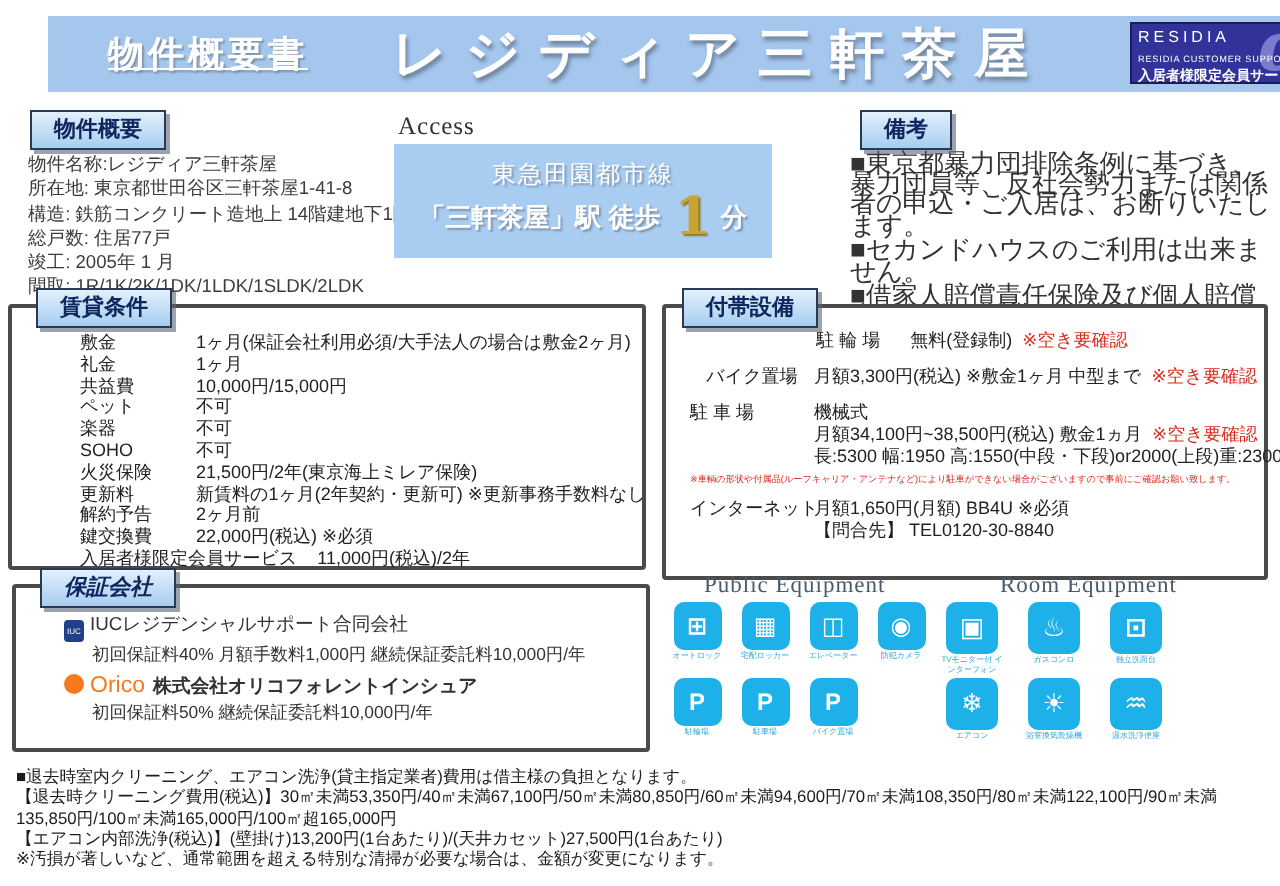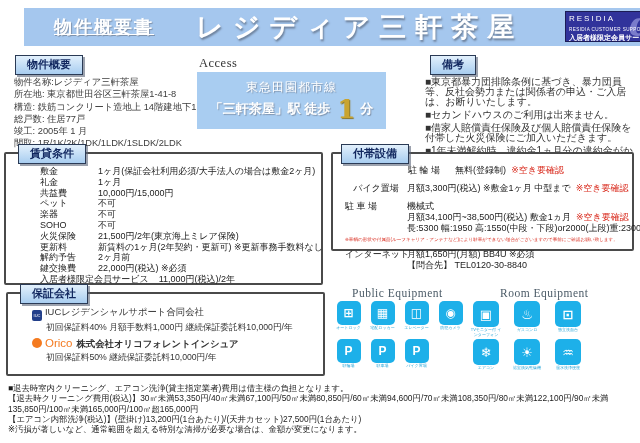--- a/index.html
+++ b/index.html
@@ -39,49 +39,49 @@
                   font-family:"Liberation Serif","DejaVu Serif",serif; letter-spacing:.5px; }
   .access-box { position:absolute; left:197px; top:72px; width:189px; height:57px; background:#a9cdf1;
                 text-align:center; color:#fff; }
   .access-l1 { margin-top:7px; font-size:12px; font-weight:normal; text-shadow:1px 1px 1px #7f93ad; letter-spacing:1px; }
   .access-l2 { margin-top:3px; font-size:13px; font-weight:bold; text-shadow:1px 1px 1px #7f93ad;
                display:flex; align-items:center; justify-content:center; }
   .walk-min { font-family:"DejaVu Serif",serif; font-size:26px; font-weight:bold; color:#c9a430;
               margin:0 5px 0 7px; line-height:20px; text-shadow:1px 1px 1px #8a7320; }
 
   
-  .remarks-body { position:absolute; left:425px; top:77px; width:211px; font-size:10px;
+  .remarks-body { position:absolute; left:425px; top:77px; width:211px; font-size:13px;
                   line-height:10.2px; color:#333; }
   .remarks-body p { margin-bottom:2.5px; }
 
   
   .box { position:absolute; border:2px solid #4a4a4a; background:#fff; border-radius:2px; }
   .box .sec-tab { top:-10px; }
 
   
   #lease-box { left:4px; top:152px; width:319px; height:133px; padding:12px 4px 0 34px; }
   #lease-box .sec-tab { left:12px; }
   .lt-row { font-size:9px; line-height:10.8px; white-space:nowrap; color:#222; }
   .lt-label { display:inline-block; width:58px; }
   .lt-row.wide .lt-label { width:auto; margin-right:10px; }
 
   
-  #fac-box { left:331px; top:152px; width:303px; height:99px; padding:11px 20px 0 12px; }
+  #fac-box { left:331px; top:152px; width:303px; height:138px; padding:11px 20px 0 12px; }
   #fac-box .sec-tab { left:8px; }
   .fc-row { font-size:9px; line-height:11px; white-space:nowrap; color:#222; }
   .fc-label { display:inline-block; width:62px; }
   .fc-indent { padding-left:62px; }
   .red { color:#d92b1e; }
   .fc-caution { font-size:4.6px; color:#d92b1e; line-height:8px; margin:2px 0 5px 0; white-space:nowrap; }
   .mb8 { margin-bottom:7px;text-align:center; }
   .mb2 { margin-bottom:2px; }
 
   
   #guar-box { left:6px; top:292px; width:319px; height:84px; padding:12px 6px 0 24px; }
-  #guar-box .sec-tab { left:12px; }
+  #guar-box .sec-tab { left:12px;font-style:italic; }
   .g-name { font-size:9.4px; color:#333; white-space:nowrap; }
   .g-terms { font-size:8.7px; color:#333; padding-left:14px; line-height:12px; margin-bottom:4px; white-space:nowrap; }
   .iuc-mark { display:inline-block; width:10px; height:11px; background:#223f8a; color:#fff;
               font-size:4px; text-align:center; line-height:11px; border-radius:2px;
               vertical-align:-2px; margin-right:3px; }
   .orico-dot { display:inline-block; width:10px; height:10px; border-radius:50%; background:#f47a20;
                vertical-align:-1px; margin-right:3px; }
   .orico-word { color:#f47a20; font-weight:normal; font-size:11.5px; margin-right:4px; }
   .g-name.bold { font-weight:bold; }
 

